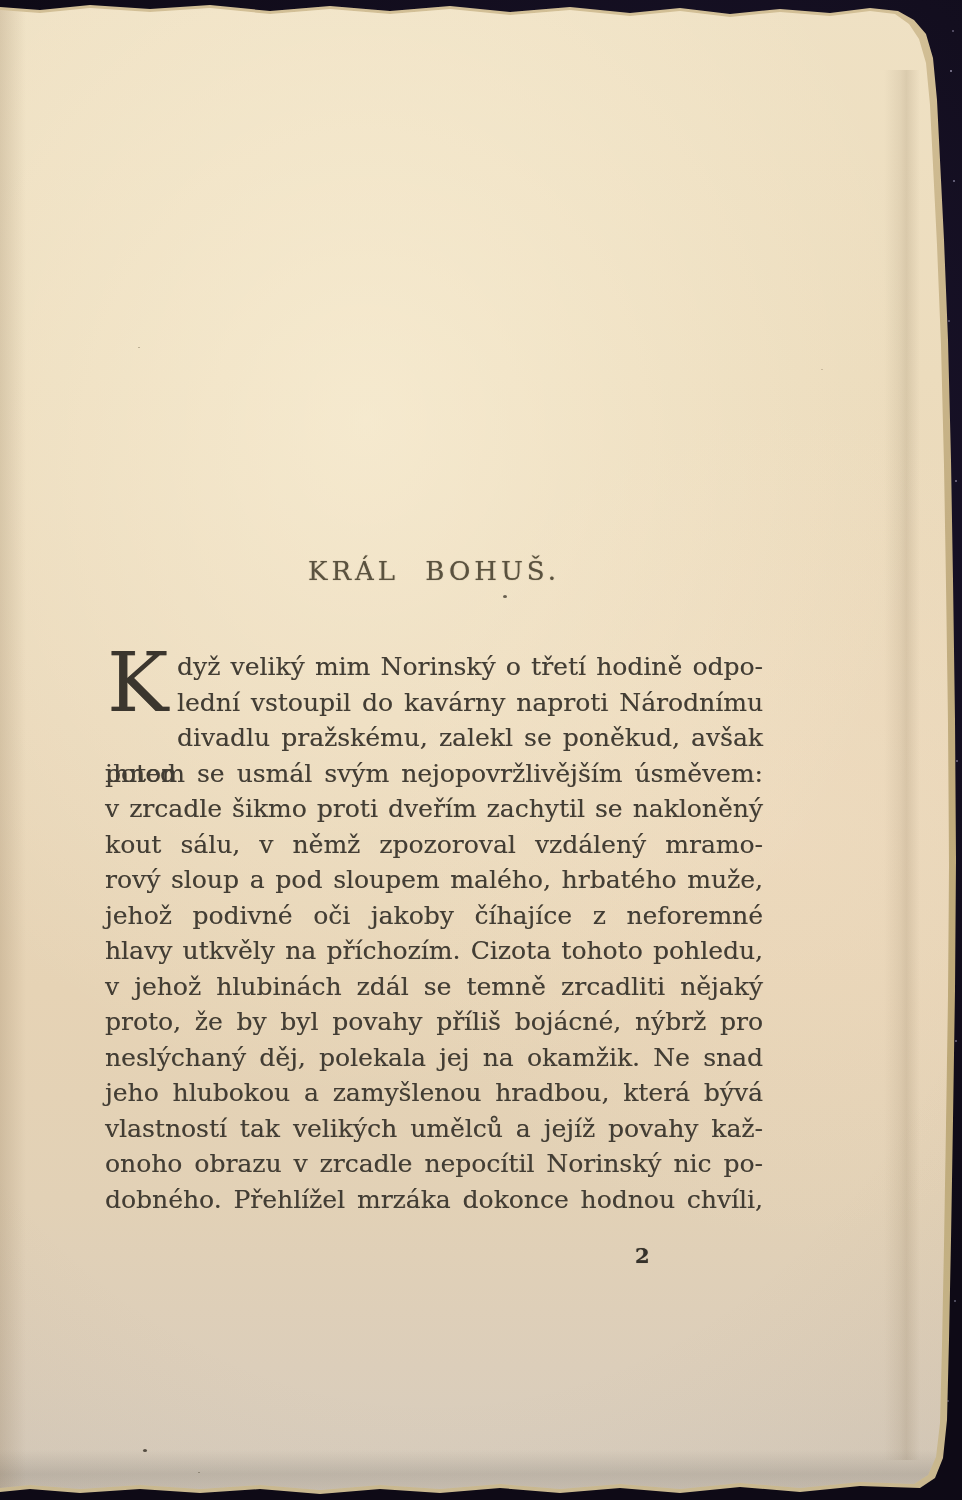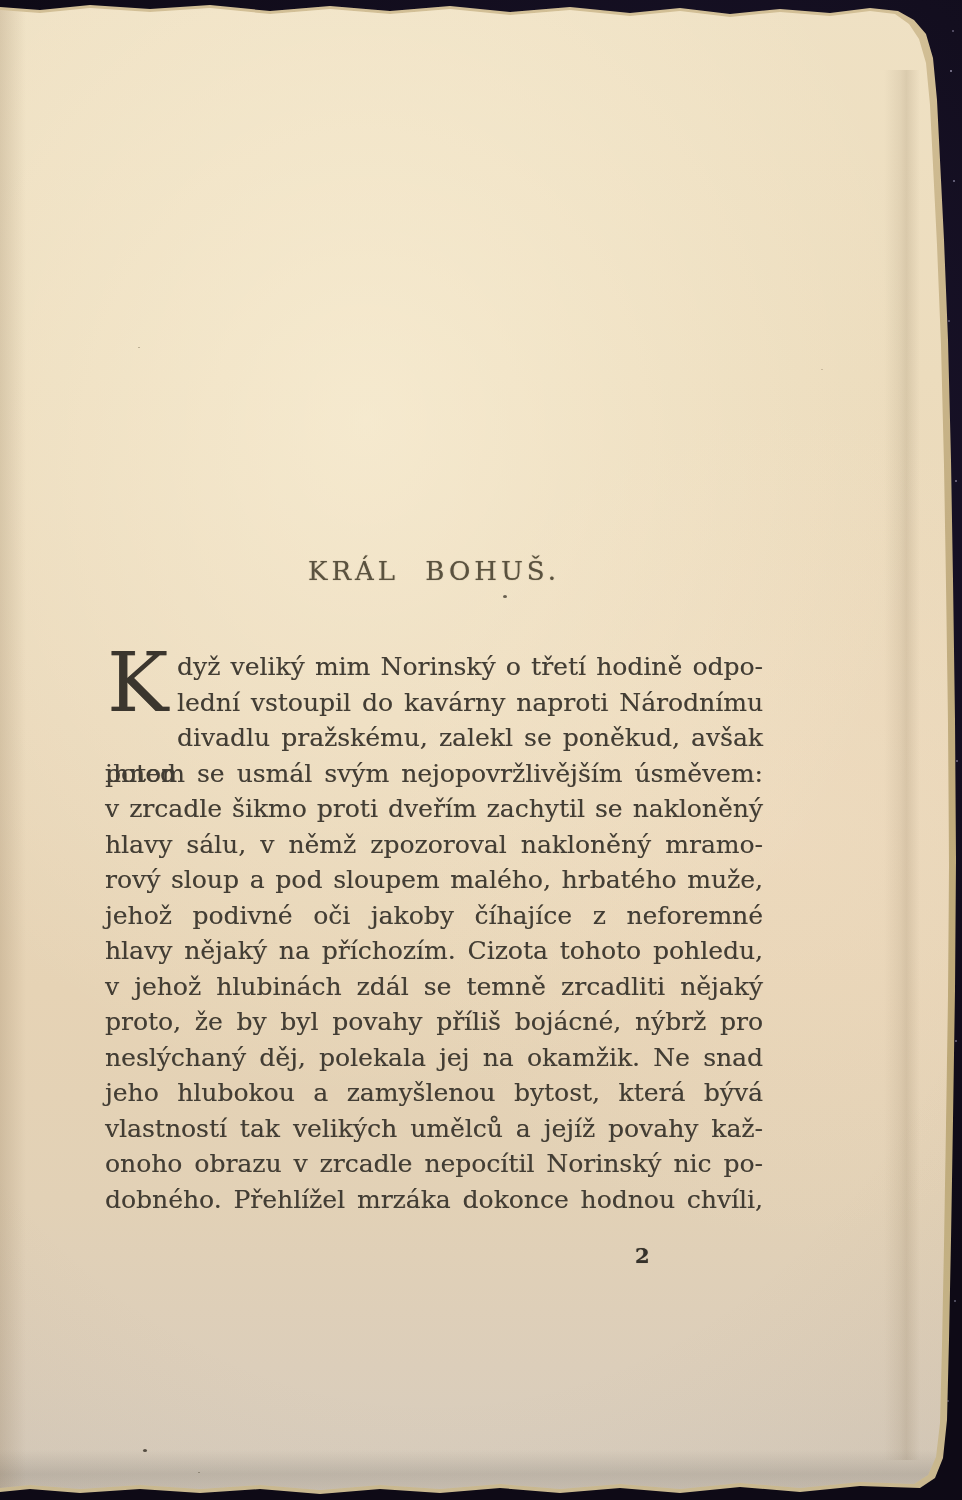--- a/index.html
+++ b/index.html
@@ -114,28 +114,28 @@
 
     <div class="title">KRÁL BOHUŠ.</div>
 
     <div class="bodytext">
       <div class="dropcap">K</div>
       <div class="bline">dyž veliký mim Norinský o třetí hodině odpo-</div>
       <div class="bline">lední vstoupil do kavárny naproti Národnímu</div>
       <div class="bline">divadlu pražskému, zalekl se poněkud, avšak ihned</div>
       <div class="bline">potom se usmál svým nejopovržlivějším úsměvem:</div>
       <div class="bline">v zrcadle šikmo proti dveřím zachytil se nakloněný</div>
-      <div class="bline">hlavy sálu, v němž zpozoroval nakloněný mramo-</div>
+      <div class="bline">kout sálu, v němž zpozoroval vzdálený mramo-</div>
       <div class="bline">rový sloup a pod sloupem malého, hrbatého muže,</div>
       <div class="bline">jehož podivné oči jakoby číhajíce z neforemné</div>
-      <div class="bline">hlavy nějaký na příchozím. Cizota tohoto pohledu,</div>
+      <div class="bline">hlavy utkvěly na příchozím. Cizota tohoto pohledu,</div>
       <div class="bline">v jehož hlubinách zdál se temně zrcadliti nějaký</div>
       <div class="bline">proto, že by byl povahy příliš bojácné, nýbrž pro</div>
       <div class="bline">neslýchaný děj, polekala jej na okamžik. Ne snad</div>
-      <div class="bline">jeho hlubokou a zamyšlenou bytost, která bývá</div>
+      <div class="bline">jeho hlubokou a zamyšlenou hradbou, která bývá</div>
       <div class="bline">vlastností tak velikých umělců a jejíž povahy kaž-</div>
       <div class="bline">onoho obrazu v zrcadle nepocítil Norinský nic po-</div>
       <div class="bline">dobného. Přehlížel mrzáka dokonce hodnou chvíli,</div>
     </div>
 
     <div class="footer">
       <span class="pagenum">2</span>
     </div>
   </div>
 </div>

